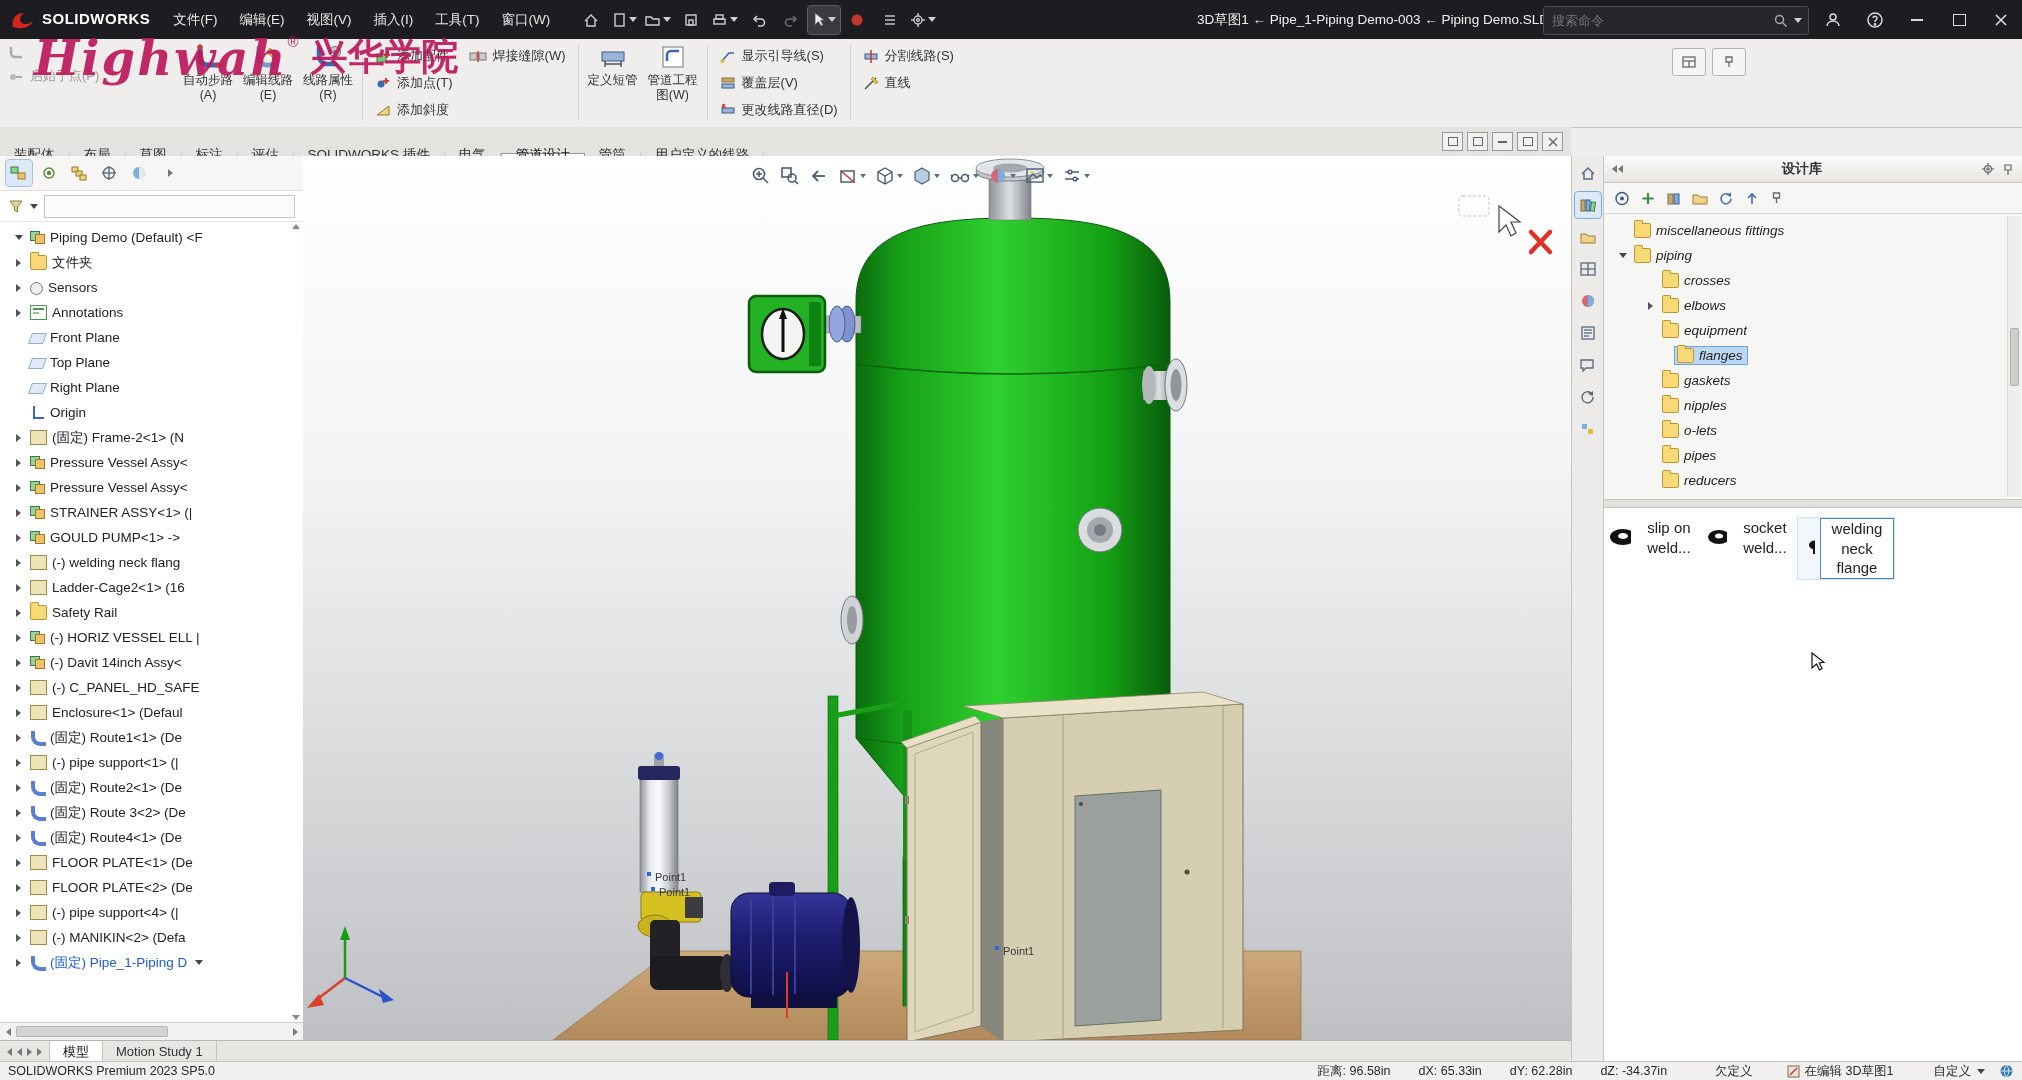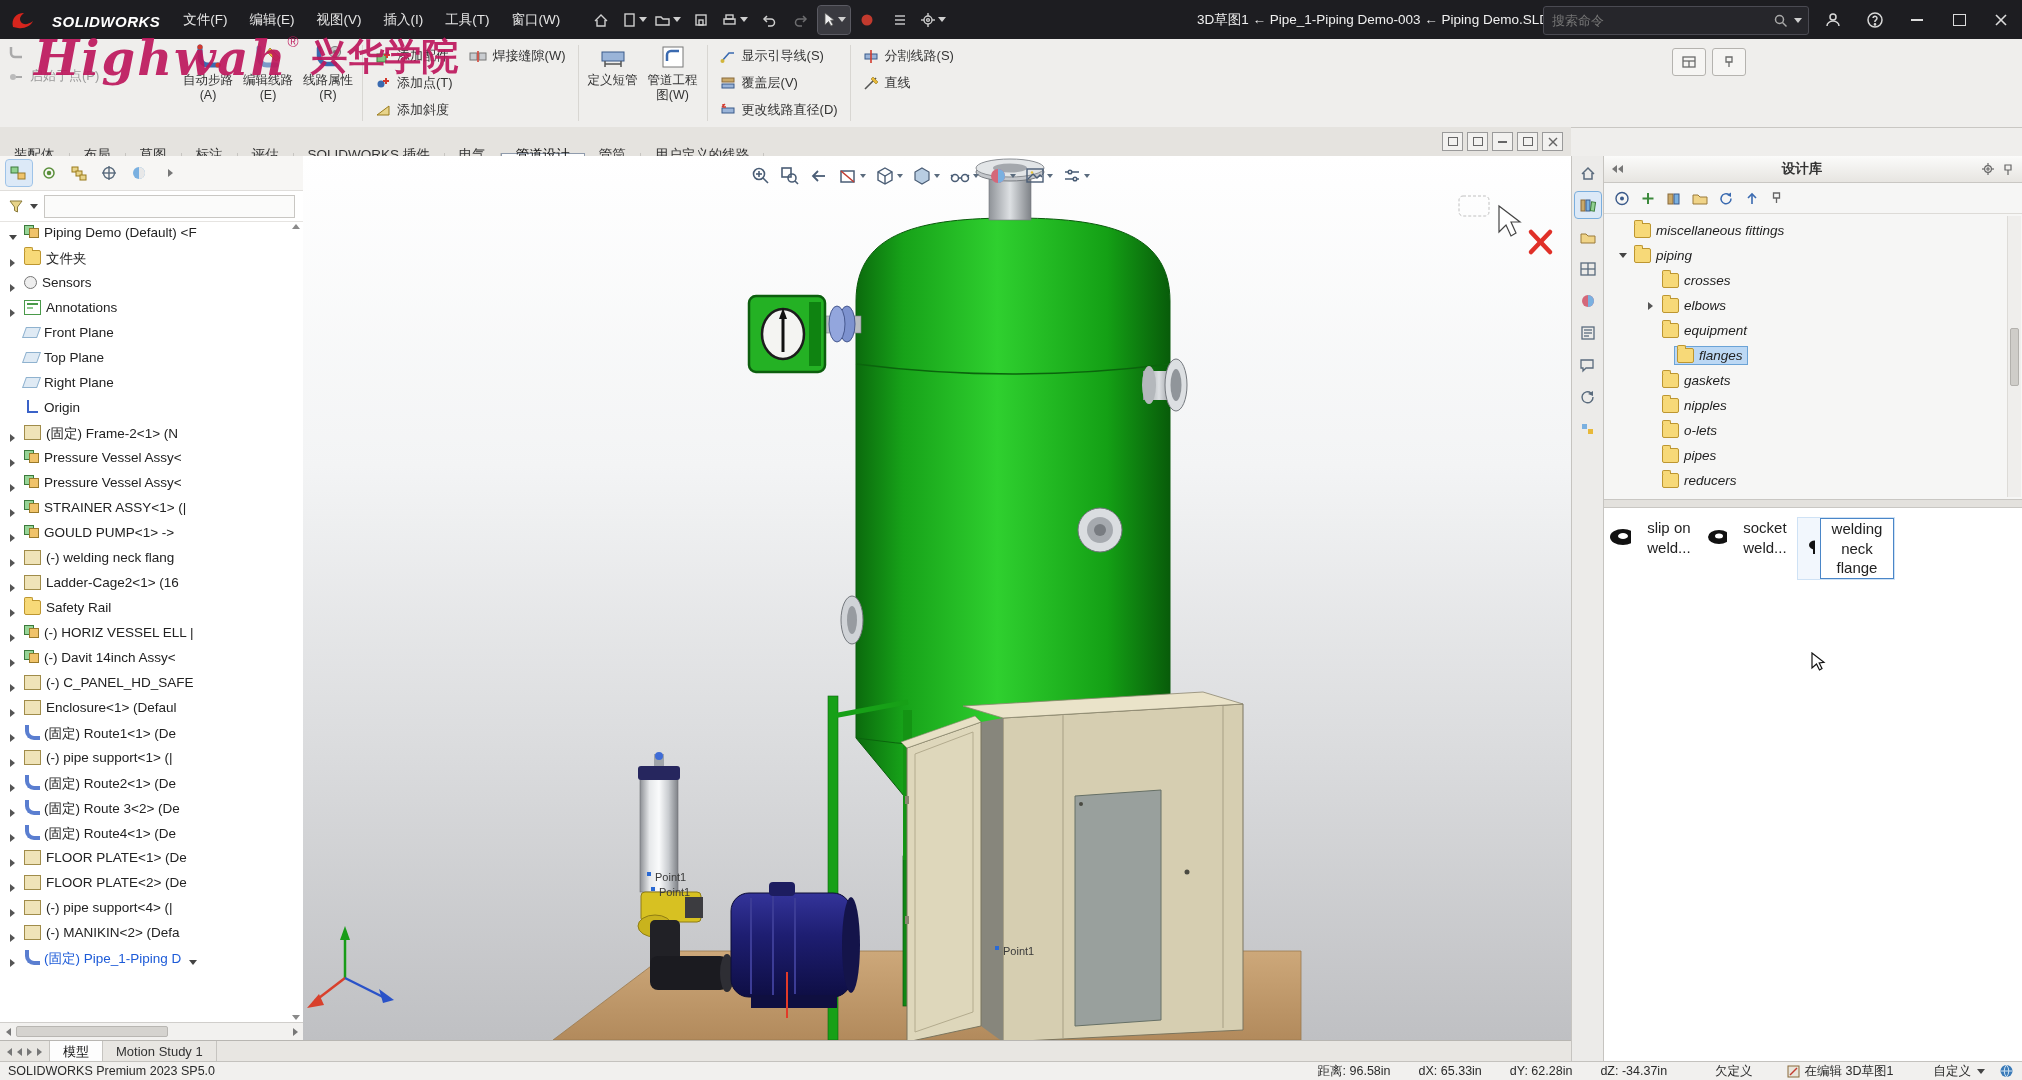--- a/index.html
+++ b/index.html
@@ -20,21 +20,21 @@
   .ic-plane{background:#dfeaf4;border:1px solid #8fb2cf;transform:skewX(-20deg);width:13px;height:9px;margin-top:2px;}
   .ic-origin::before{content:"";position:absolute;left:3px;top:0;width:2px;height:12px;background:#3a62c8;}
   .ic-origin::after{content:"";position:absolute;left:3px;bottom:0;width:11px;height:2px;background:#3a62c8;}
   .ic-route::before{content:"";position:absolute;left:1px;top:0;width:11px;height:11px;border-left:4px solid #5a7ed0;border-bottom:4px solid #5a7ed0;border-radius:0 0 0 9px;}
   .ic-sensor{border-radius:50%;background:#eee;border:1px solid #777;width:11px;height:11px;margin-top:1px;}
   .ic-ann{background:#fff;border:1px solid #4a9a4a;}
   .ic-ann::before{content:"";position:absolute;left:2px;top:2px;right:2px;height:2px;background:#4a9a4a;}
   .ic-ann::after{content:"";position:absolute;left:2px;top:6px;width:6px;height:2px;background:#8cc88c;}
   
   .titlebar{position:absolute;left:0;top:0;width:100%;height:39px;background:#1d1d21;display:flex;align-items:center;color:#e6e6e6;}
-  .logo{display:flex;align-items:flex-end;gap:16px;padding:0 12px 0 10px;font-style:italic;}
+  .logo{display:flex;align-items:flex-start;gap:6px;padding:0 12px 0 10px;}
   .logo-text{color:#fff;font-weight:bold;font-size:15px;letter-spacing:.5px;}
   .menubar{display:flex;align-items:center;}
   .menu-item{padding:0 11px;font-size:13.5px;cursor:default;}
   .qtb{display:flex;align-items:center;margin-left:14px;gap:1px;}
   .qbtn{height:28px;min-width:26px;display:flex;align-items:center;justify-content:center;gap:2px;border-radius:3px;padding:0 3px;}
   .qbtn.sel{background:#3a3a40;outline:1px solid #5a5a62;}
   .doc-title{position:absolute;left:1197px;top:0;height:39px;display:flex;align-items:center;font-size:13.5px;color:#f0f0f0;white-space:nowrap;}
   .search{position:absolute;left:1543px;top:6px;width:252px;height:27px;background:#26262b;border:1px solid #4a4a52;border-radius:3px;display:flex;align-items:center;padding:0 6px;gap:6px;}
   .search input{flex:1;background:transparent;border:0;outline:0;color:#bdbdbd;font-size:13px;font-family:inherit;}
   .win-icons{position:absolute;right:0;top:0;height:39px;display:flex;align-items:center;}
@@ -67,21 +67,21 @@
   .wc .sq{width:8px;height:7px;border:1px solid #666;}
   .wc .bar{width:9px;height:2px;background:#666;}
   
   .leftpanel{position:absolute;left:0;top:156px;width:303px;height:884px;background:#fff;border-right:1px solid #a8a6a2;display:flex;flex-direction:column;}
   .lp-tabs{height:34px;display:flex;align-items:center;gap:4px;padding:0 6px;background:#f7f6f4;border-bottom:1px solid #e0dedb;}
   .lp-tabbtn{width:26px;height:26px;display:flex;align-items:center;justify-content:center;border-radius:3px;}
   .lp-tabbtn.sel{background:#dce9f7;outline:1px solid #9ec3e8;}
   .lp-filter{height:30px;display:flex;align-items:center;gap:6px;padding:0 8px;border-bottom:1px solid #e6e4e1;}
   .lp-filter .box{flex:1;height:21px;border:1px solid #c9c7c3;background:#fbfbfa;display:flex;align-items:center;justify-content:flex-end;padding:0 5px;}
   .lp-tree{flex:1;overflow:hidden;position:relative;padding-top:3px;font-size:13.5px;}
-  .trow{height:25px;display:flex;gap:5px;padding-left:6px;white-space:nowrap;}
+  .trow{height:25px;display:flex;align-items:center;gap:5px;padding-left:12px;white-space:nowrap;}
   .trow .tlabel{overflow:hidden;text-overflow:clip;}
   .trow.selected .tlabel{color:#1d5bd8;}
   .lp-vscroll{position:absolute;right:0;top:0;bottom:0;width:15px;display:flex;flex-direction:column;justify-content:space-between;align-items:center;padding:2px 0;}
   .vs-arrow{width:0;height:0;border-left:4px solid transparent;border-right:4px solid transparent;}
   .vs-up{border-bottom:5px solid #8a8a8a;}
   .vs-dn{border-top:5px solid #8a8a8a;}
   .lp-hscroll{height:17px;border-top:1px solid #d0cecb;background:#f2f1ef;position:relative;display:flex;align-items:center;}
   .hs-thumb{position:absolute;left:16px;width:150px;top:3px;bottom:3px;background:#d5d3cf;border:1px solid #b8b6b2;border-radius:2px;}
   .hs-btn{width:16px;height:100%;display:flex;align-items:center;justify-content:center;}
   .tri-l{width:0;height:0;border-top:4px solid transparent;border-bottom:4px solid transparent;border-right:5px solid #777;}

